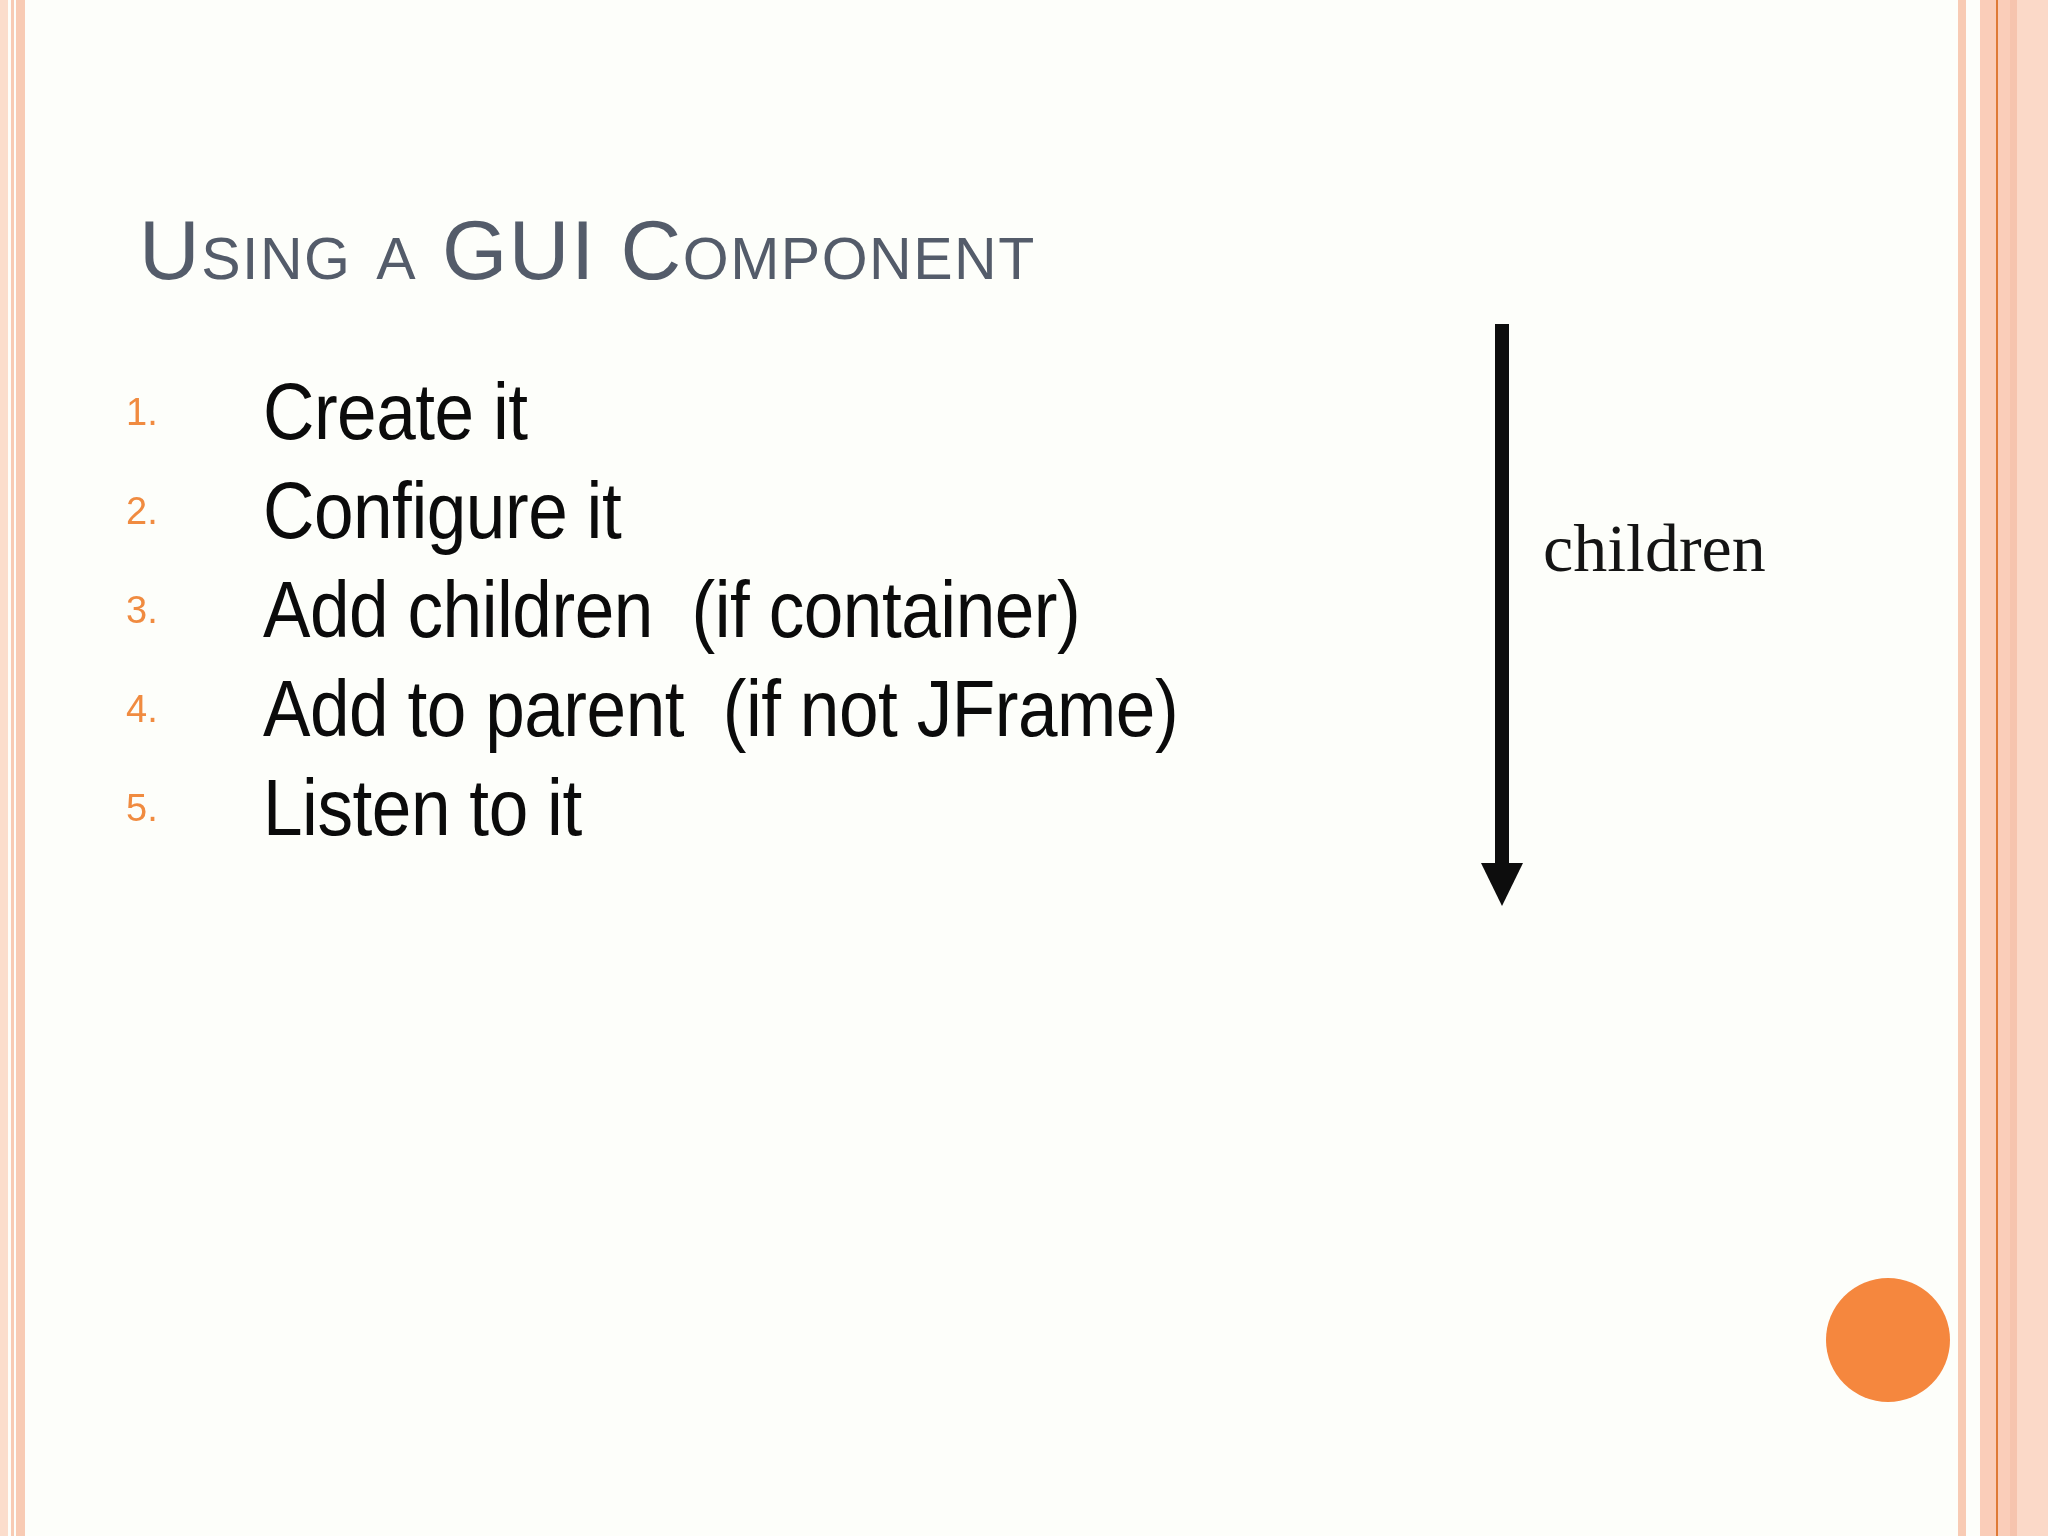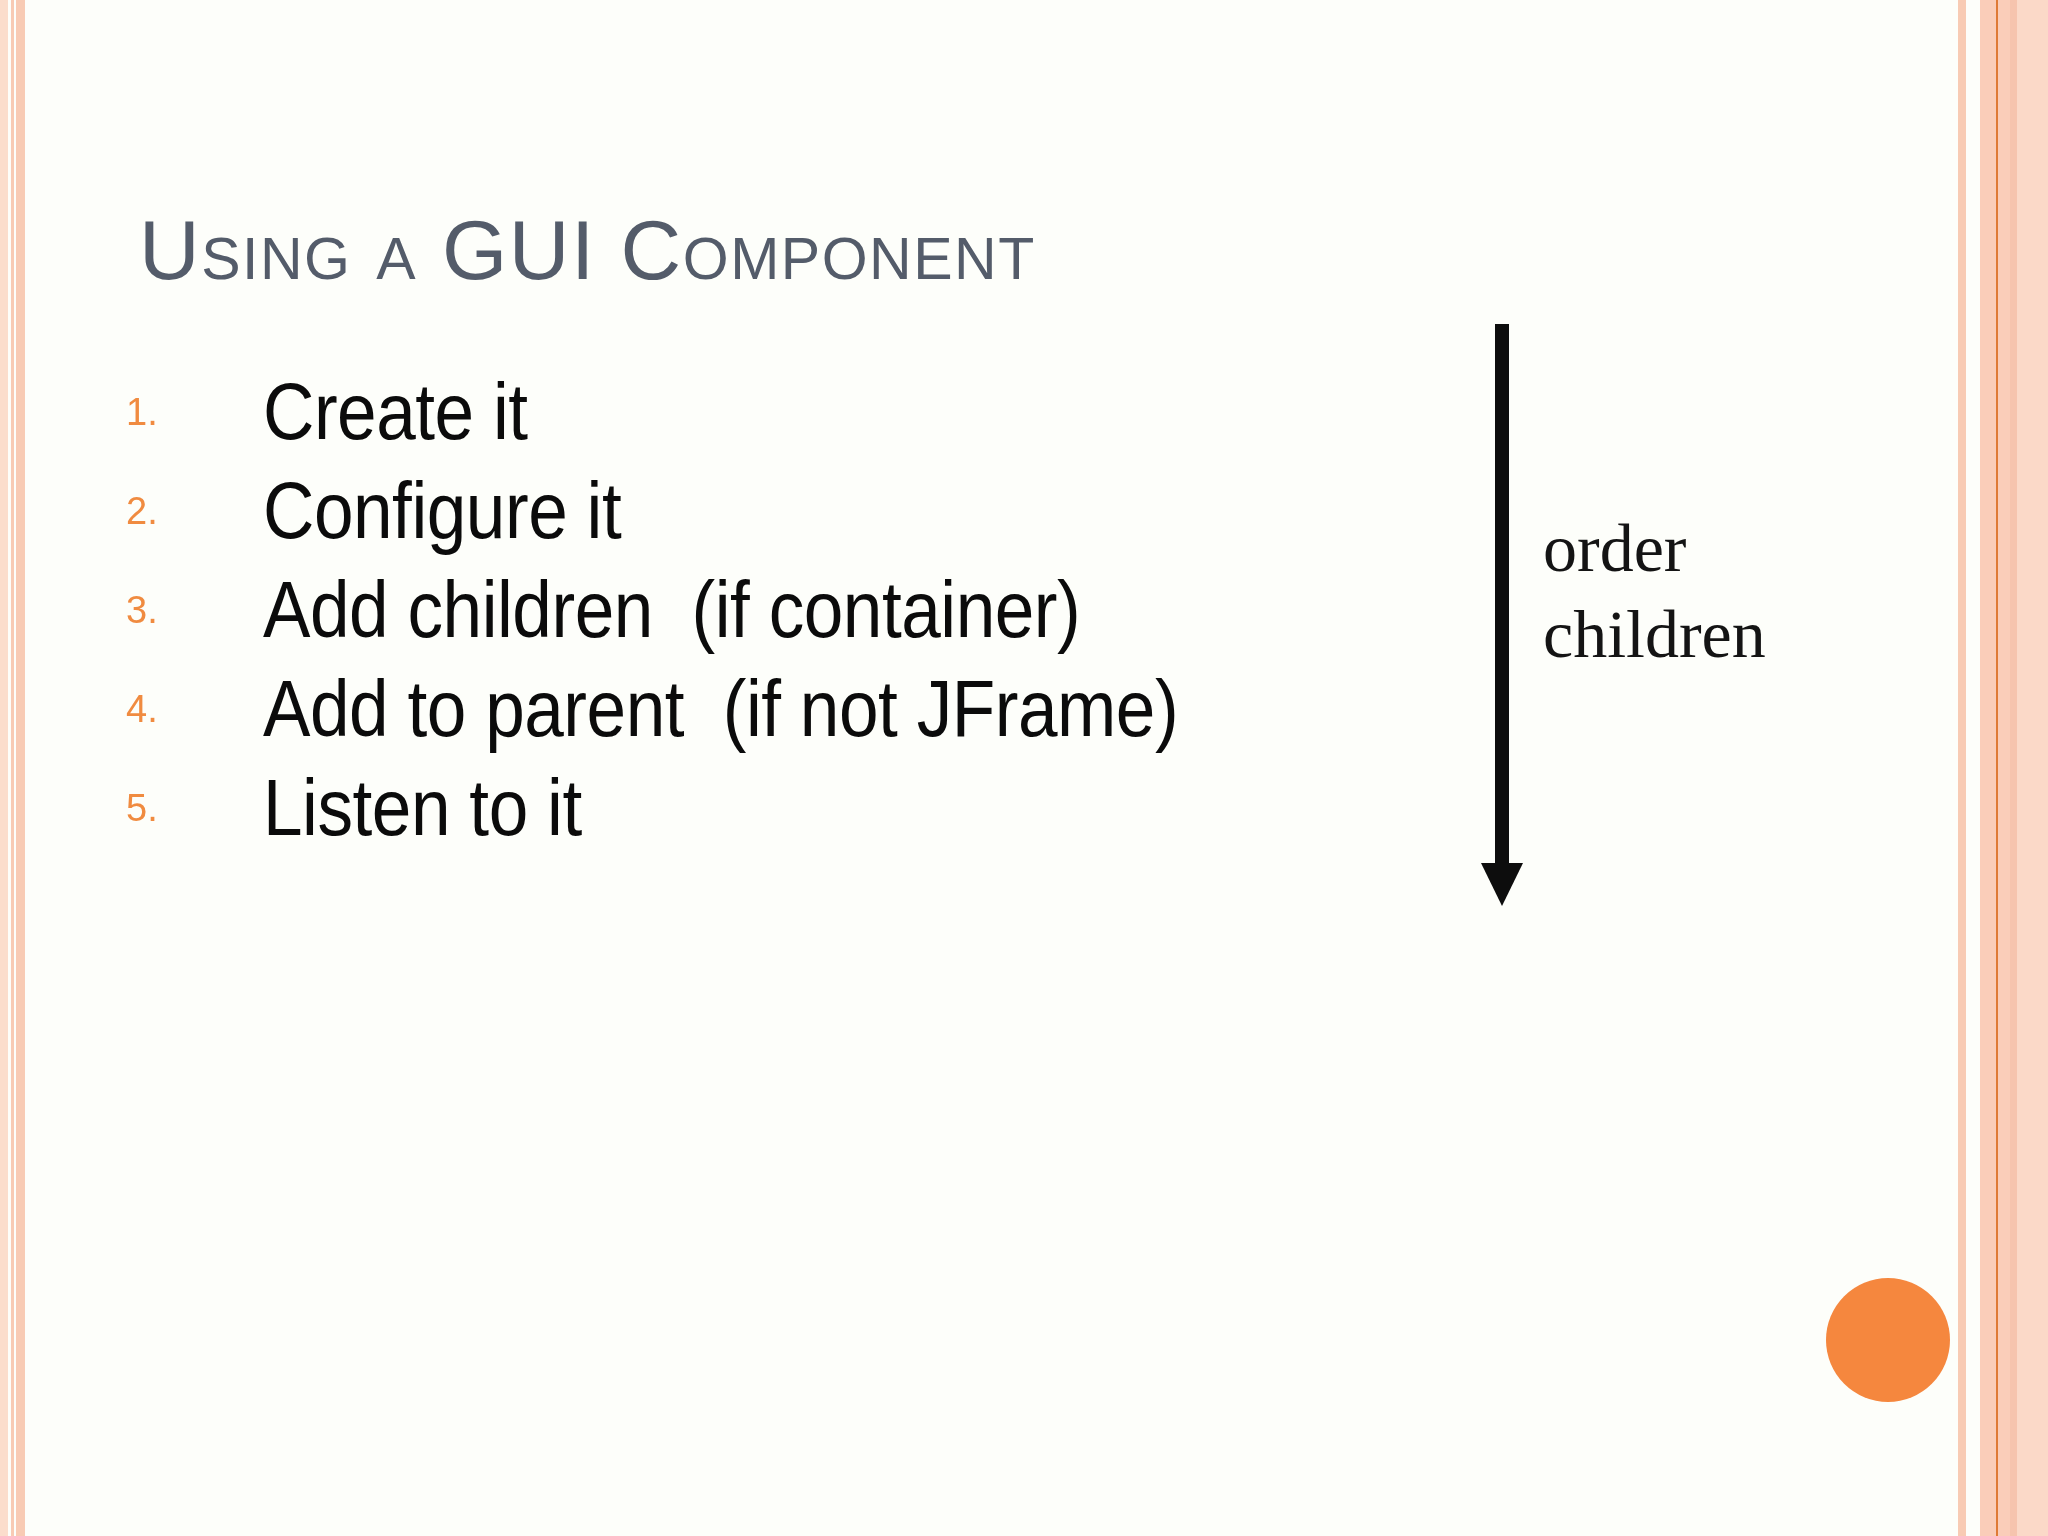--- a/index.html
+++ b/index.html
@@ -156,19 +156,18 @@
       <li>
       <span class="num">5.</span>
       <span class="txt">Listen to it</span>
     </li>
     </ol>
 
   <div class="arrow-shaft"></div>
   <div class="arrow-head"></div>
 
   <div class="annotation">
-    <div>order</div>
     <div>children</div>
   </div>
 
   <div class="circle"></div>
 
 </div>
 
 </body></html>

